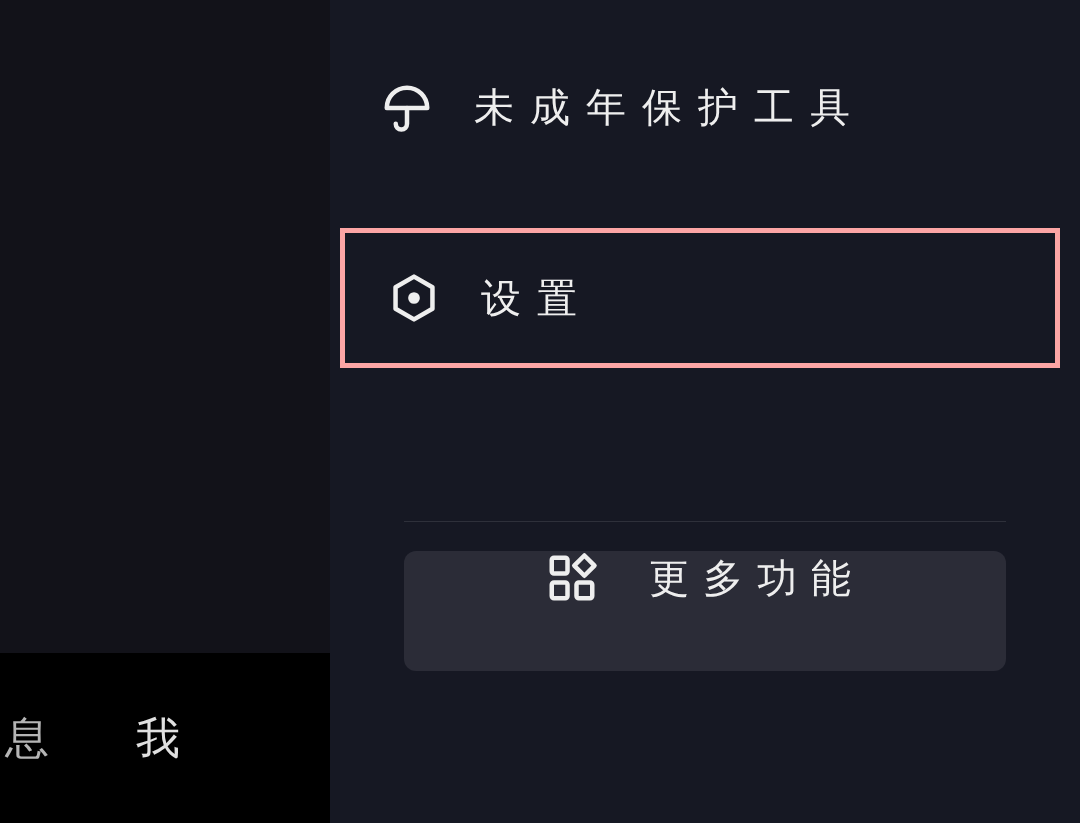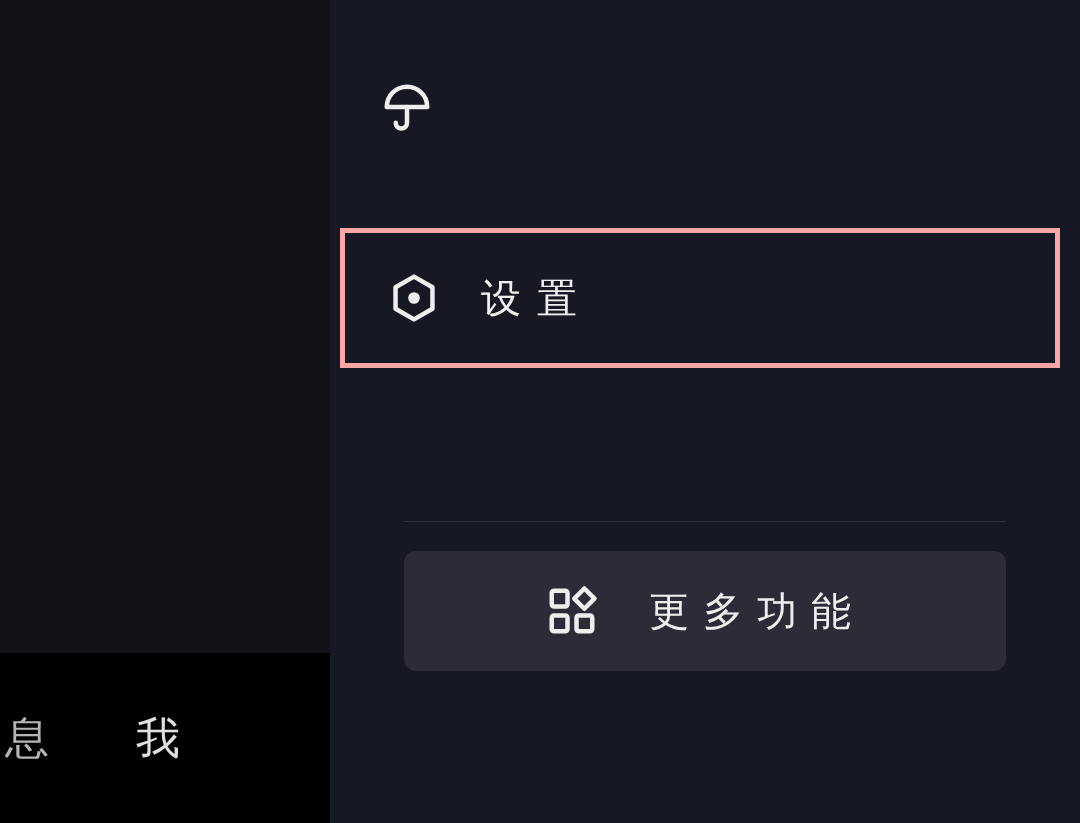--- a/index.html
+++ b/index.html
@@ -92,21 +92,21 @@
     }
     .more-button {
       position: absolute;
       top: 551px;
       left: 74px;
       right: 74px;
       height: 120px;
       background: #2b2c37;
       border-radius: 12px;
       display: flex;
-      align-items: center;
+      align-items: flex-start;
       justify-content: center;
       gap: 50px;
       color: #eeeeee;
       font-size: 40px;
       letter-spacing: 14px;
     }
     .icon {
       width: 54px;
       height: 54px;
       flex-shrink: 0;
@@ -129,20 +129,21 @@
 
 <div class="main-panel">
 
   <div class="menu-item menu-item-minor">
     <span class="icon">
       <svg viewBox="0 0 24 24" fill="none" stroke="#eeeeee" stroke-width="2" stroke-linecap="round" stroke-linejoin="round">
         <path d="M3 12 C3 7 7 3 12 3 C17 3 21 7 21 12 Z"></path>
         <path d="M12 12 L12 19 C12 20.5 11 21.5 9.5 21.5 C8 21.5 7 20.5 7 19"></path>
       </svg>
     </span>
+    <span>未成年保护工具</span>
   </div>
 
   <div class="menu-item-settings">
     <span class="icon">
       <svg viewBox="0 0 24 24" fill="none" stroke="#eeeeee" stroke-width="2" stroke-linecap="round" stroke-linejoin="round">
         <polygon points="12,2.5 20.2,7.25 20.2,16.75 12,21.5 3.8,16.75 3.8,7.25"></polygon>
         <circle cx="12" cy="12" r="1.6" fill="#eeeeee"></circle>
       </svg>
     </span>
     <span>设置</span>

